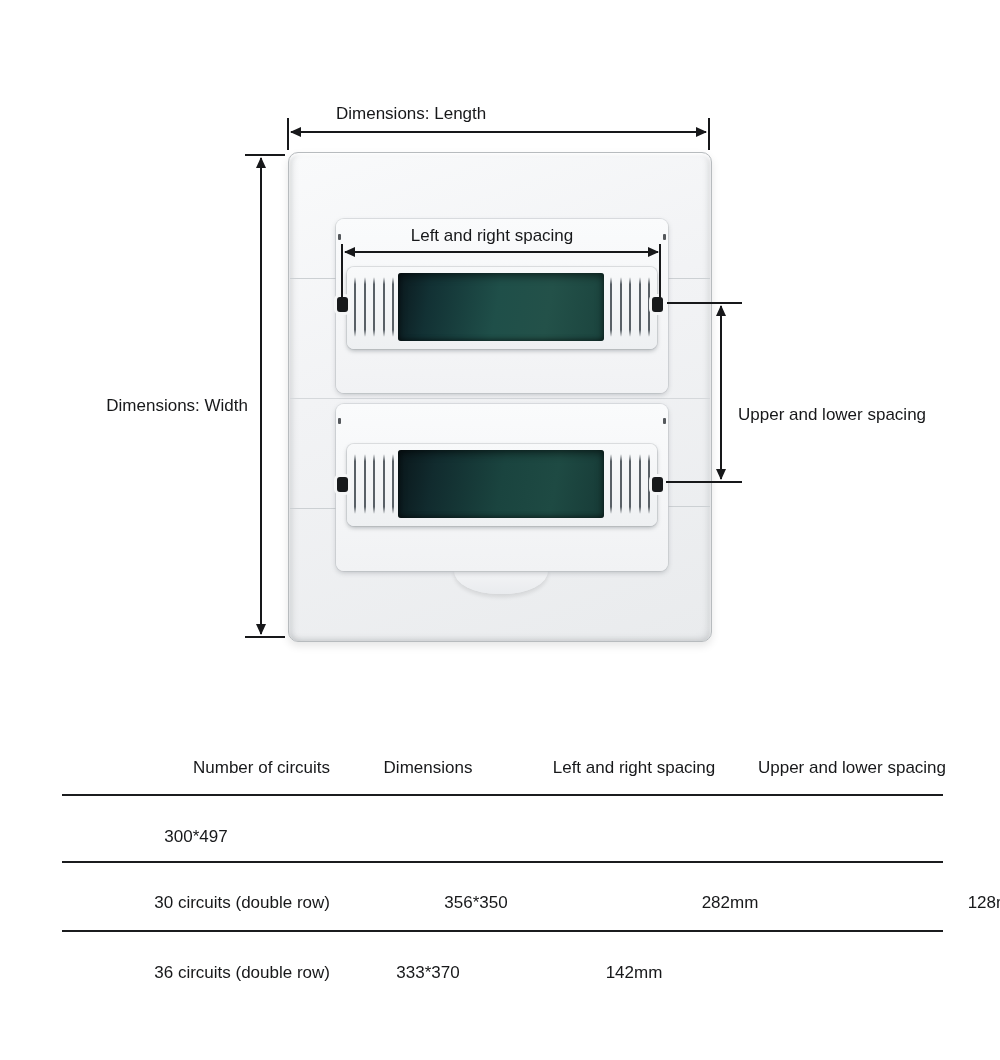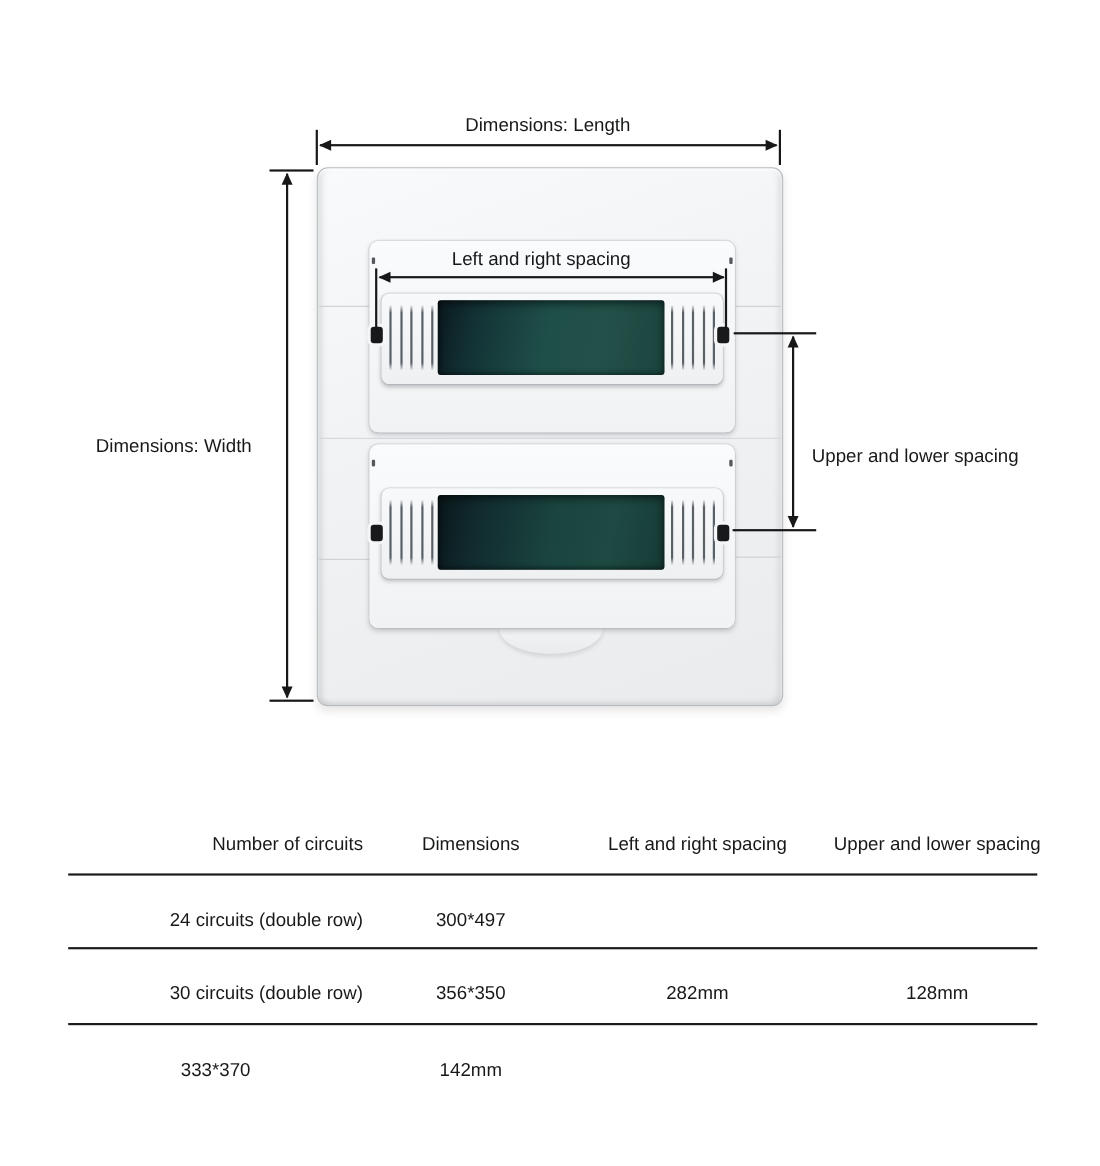--- a/index.html
+++ b/index.html
@@ -68,26 +68,26 @@
          grid-template-columns:268px 196px 216px 220px;align-items:center;}
   .t-cell{text-align:center;white-space:nowrap;}
   .t-cell.first{text-align:right;padding-left:26px;}
   .t-divider{position:absolute;left:12px;width:881px;height:2px;background:#1b1c1e;}
 </style>
 </head>
 <body>
 
 <div class="canvas">
 
-  <div class="ann-label" style="left:348px;top:104px;width:300px;text-align:center;">Dimensions: Length</div>
+  <div class="ann-label" style="left:336px;top:104px;width:300px;">Dimensions: Length</div>
   <div class="dim dimline-v" style="left:287px;top:118px;height:32px;"></div>
   <div class="dim dimline-v" style="left:708px;top:118px;height:32px;"></div>
   <div class="dim dimline-h arrow-h" style="left:291px;top:131px;width:415px;"></div>
 
-  <div class="ann-label" style="left:68px;top:396px;width:180px;text-align:center;">Dimensions: Width</div>
+  <div class="ann-label" style="left:68px;top:396px;width:180px;text-align:right;">Dimensions: Width</div>
   <div class="dim dimline-h" style="left:245px;top:154px;width:40px;"></div>
   <div class="dim dimline-h" style="left:245px;top:636px;width:40px;"></div>
   <div class="dim dimline-v arrow-v" style="left:260px;top:158px;height:476px;"></div>
 
   <div class="box">
 
     <div class="seam" style="left:1px;top:125px;width:46px;"></div>
     <div class="seam" style="left:379px;top:125px;width:42px;"></div>
     <div class="seam mid" style="left:1px;top:245px;width:420px;"></div>
     <div class="seam" style="left:1px;top:355px;width:46px;"></div>
@@ -158,32 +158,32 @@
   <div class="spec-table">
     <div class="t-row" style="top:7px;">
       <div class="t-cell first">Number of circuits</div>
       <div class="t-cell">Dimensions</div>
       <div class="t-cell">Left and right spacing</div>
       <div class="t-cell">Upper and lower spacing</div>
     </div>
     <div class="t-divider" style="top:49px;"></div>
 
     <div class="t-row" style="top:76px;">
-      <div class="t-cell first">24 circuits (double row)</div>
       <div class="t-cell">300*497</div>
     </div>
     <div class="t-divider" style="top:116px;"></div>
 
-    <div class="t-row" style="top:142px;">
+    <div class="t-row" style="top:142px;gap:48px;">
       <div class="t-cell first">30 circuits (double row)</div>
       <div class="t-cell">356*350</div>
       <div class="t-cell">282mm</div>
       <div class="t-cell">128mm</div>
     </div>
     <div class="t-divider" style="top:185px;"></div>
 
     <div class="t-row" style="top:212px;">
+      <div class="t-cell first">36 circuits (double row)</div>
       <div class="t-cell">333*370</div>
       <div class="t-cell">142mm</div>
     </div>
   </div>
 
 </div>
 
 </body></html>

